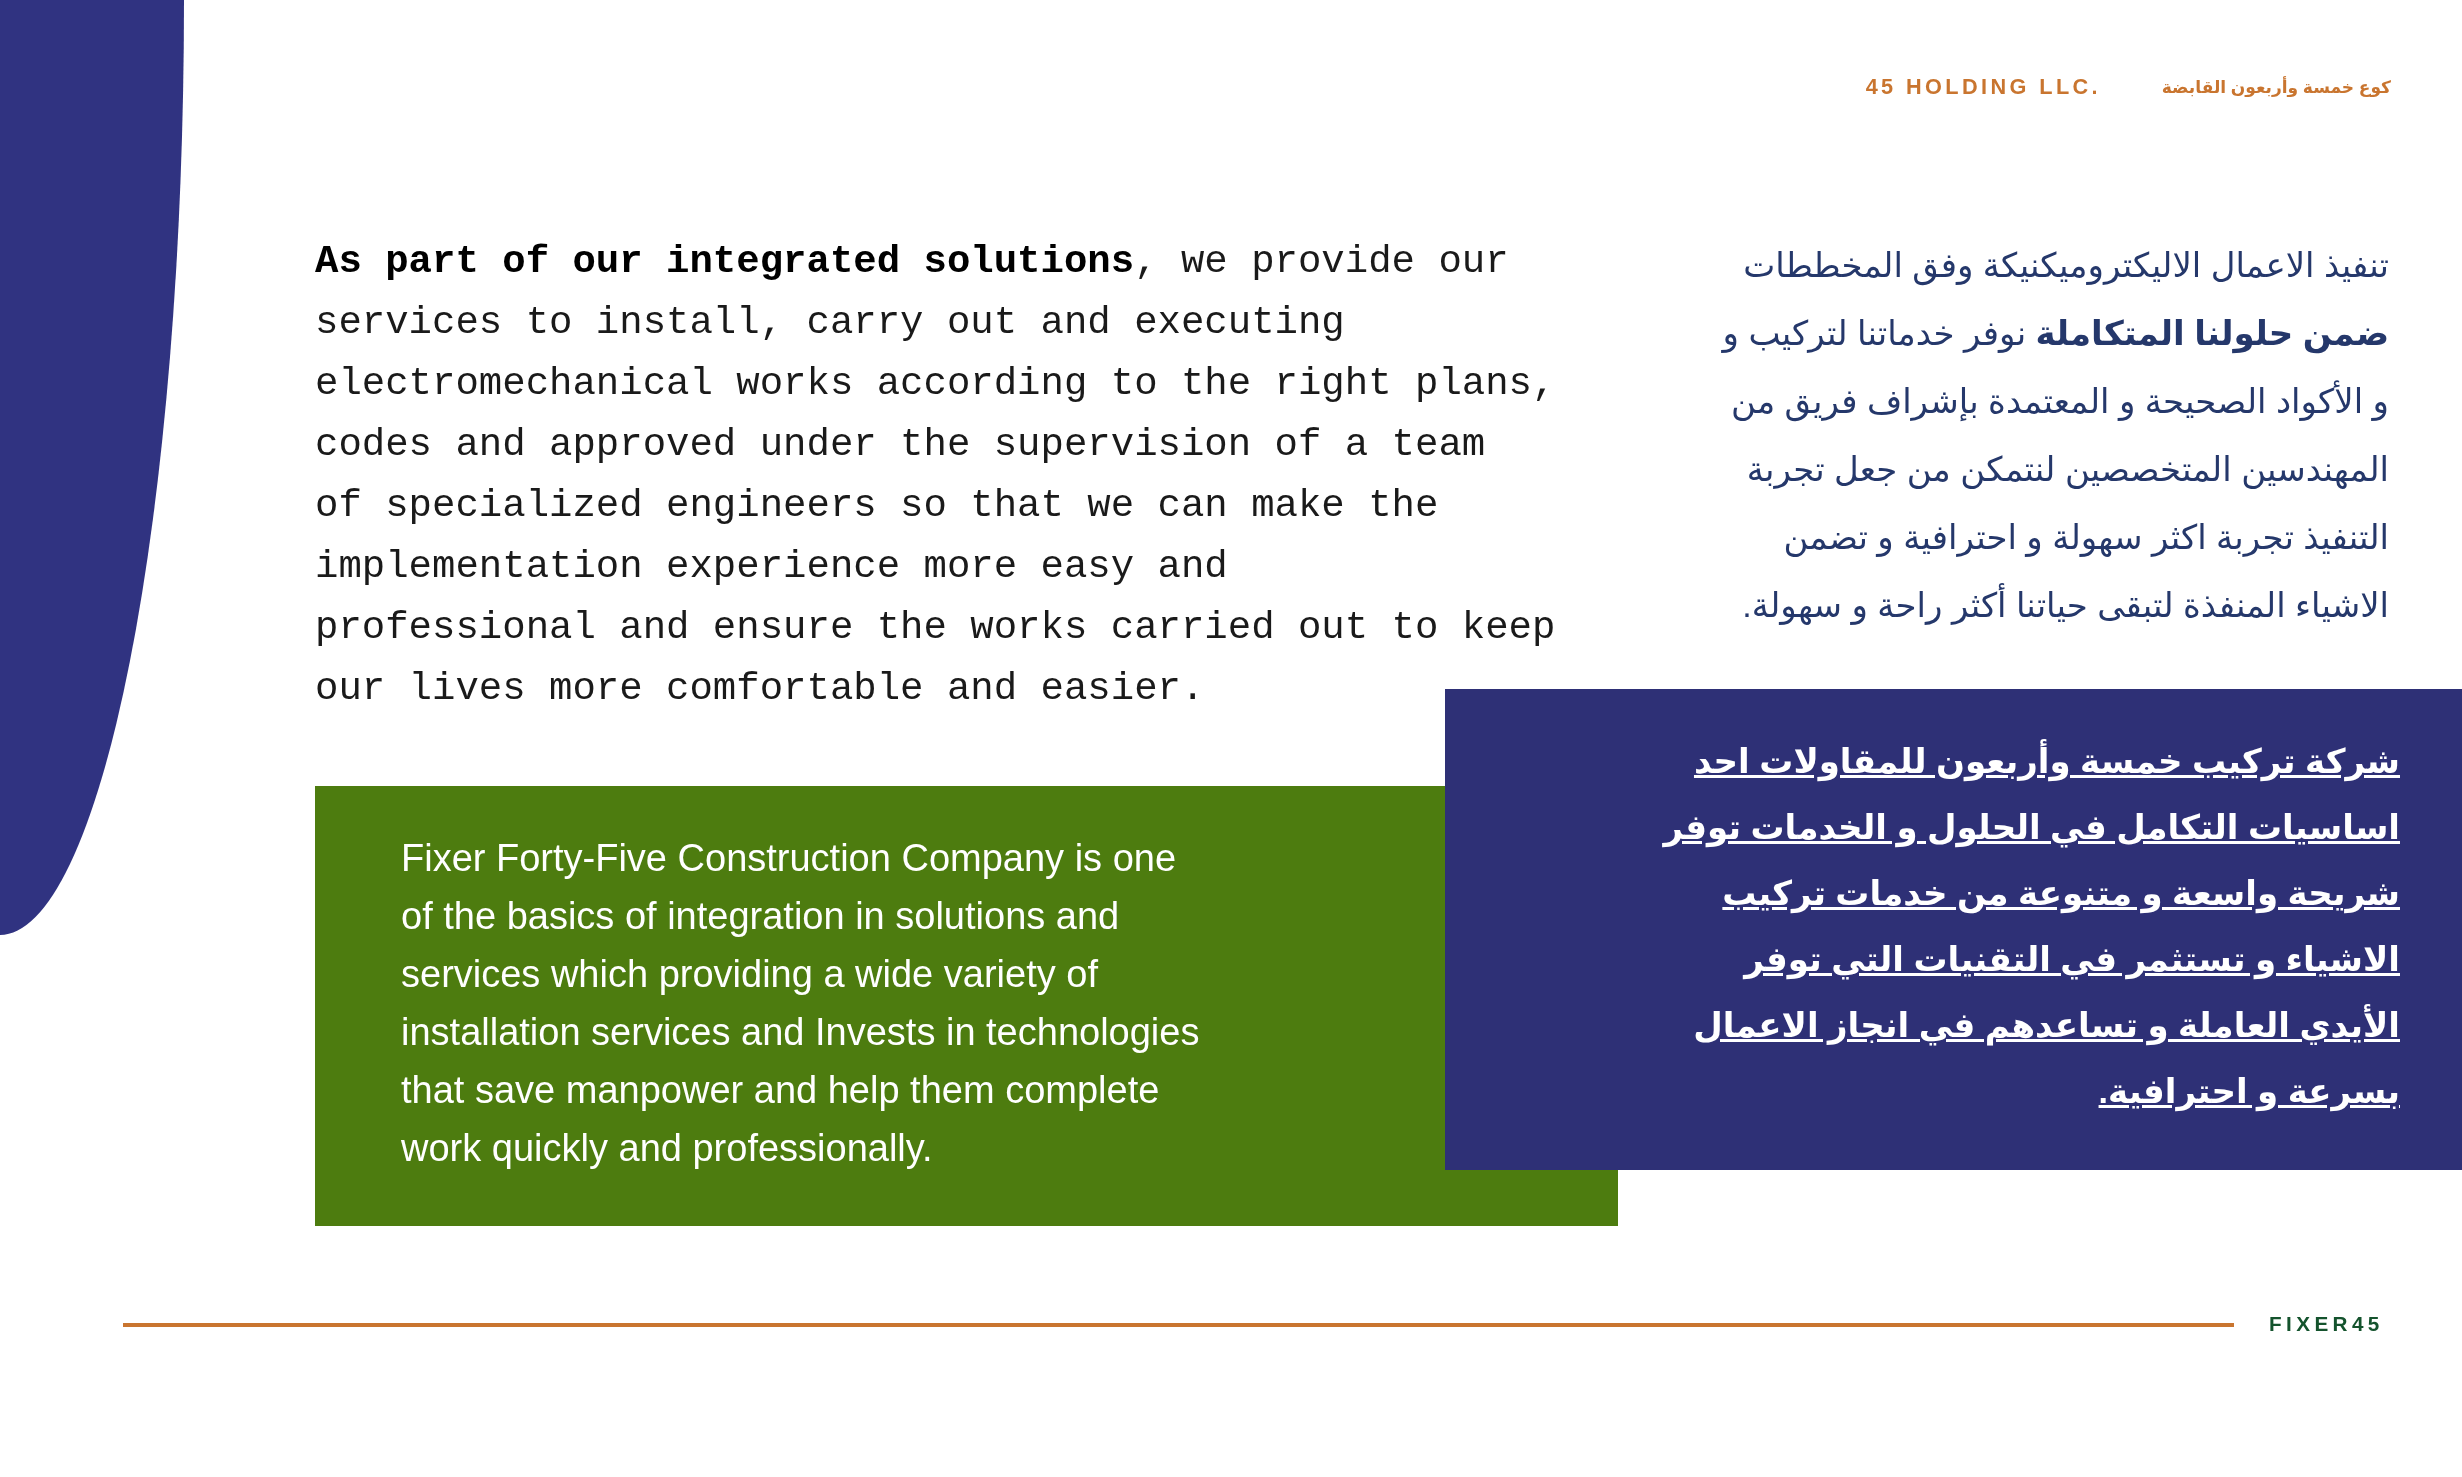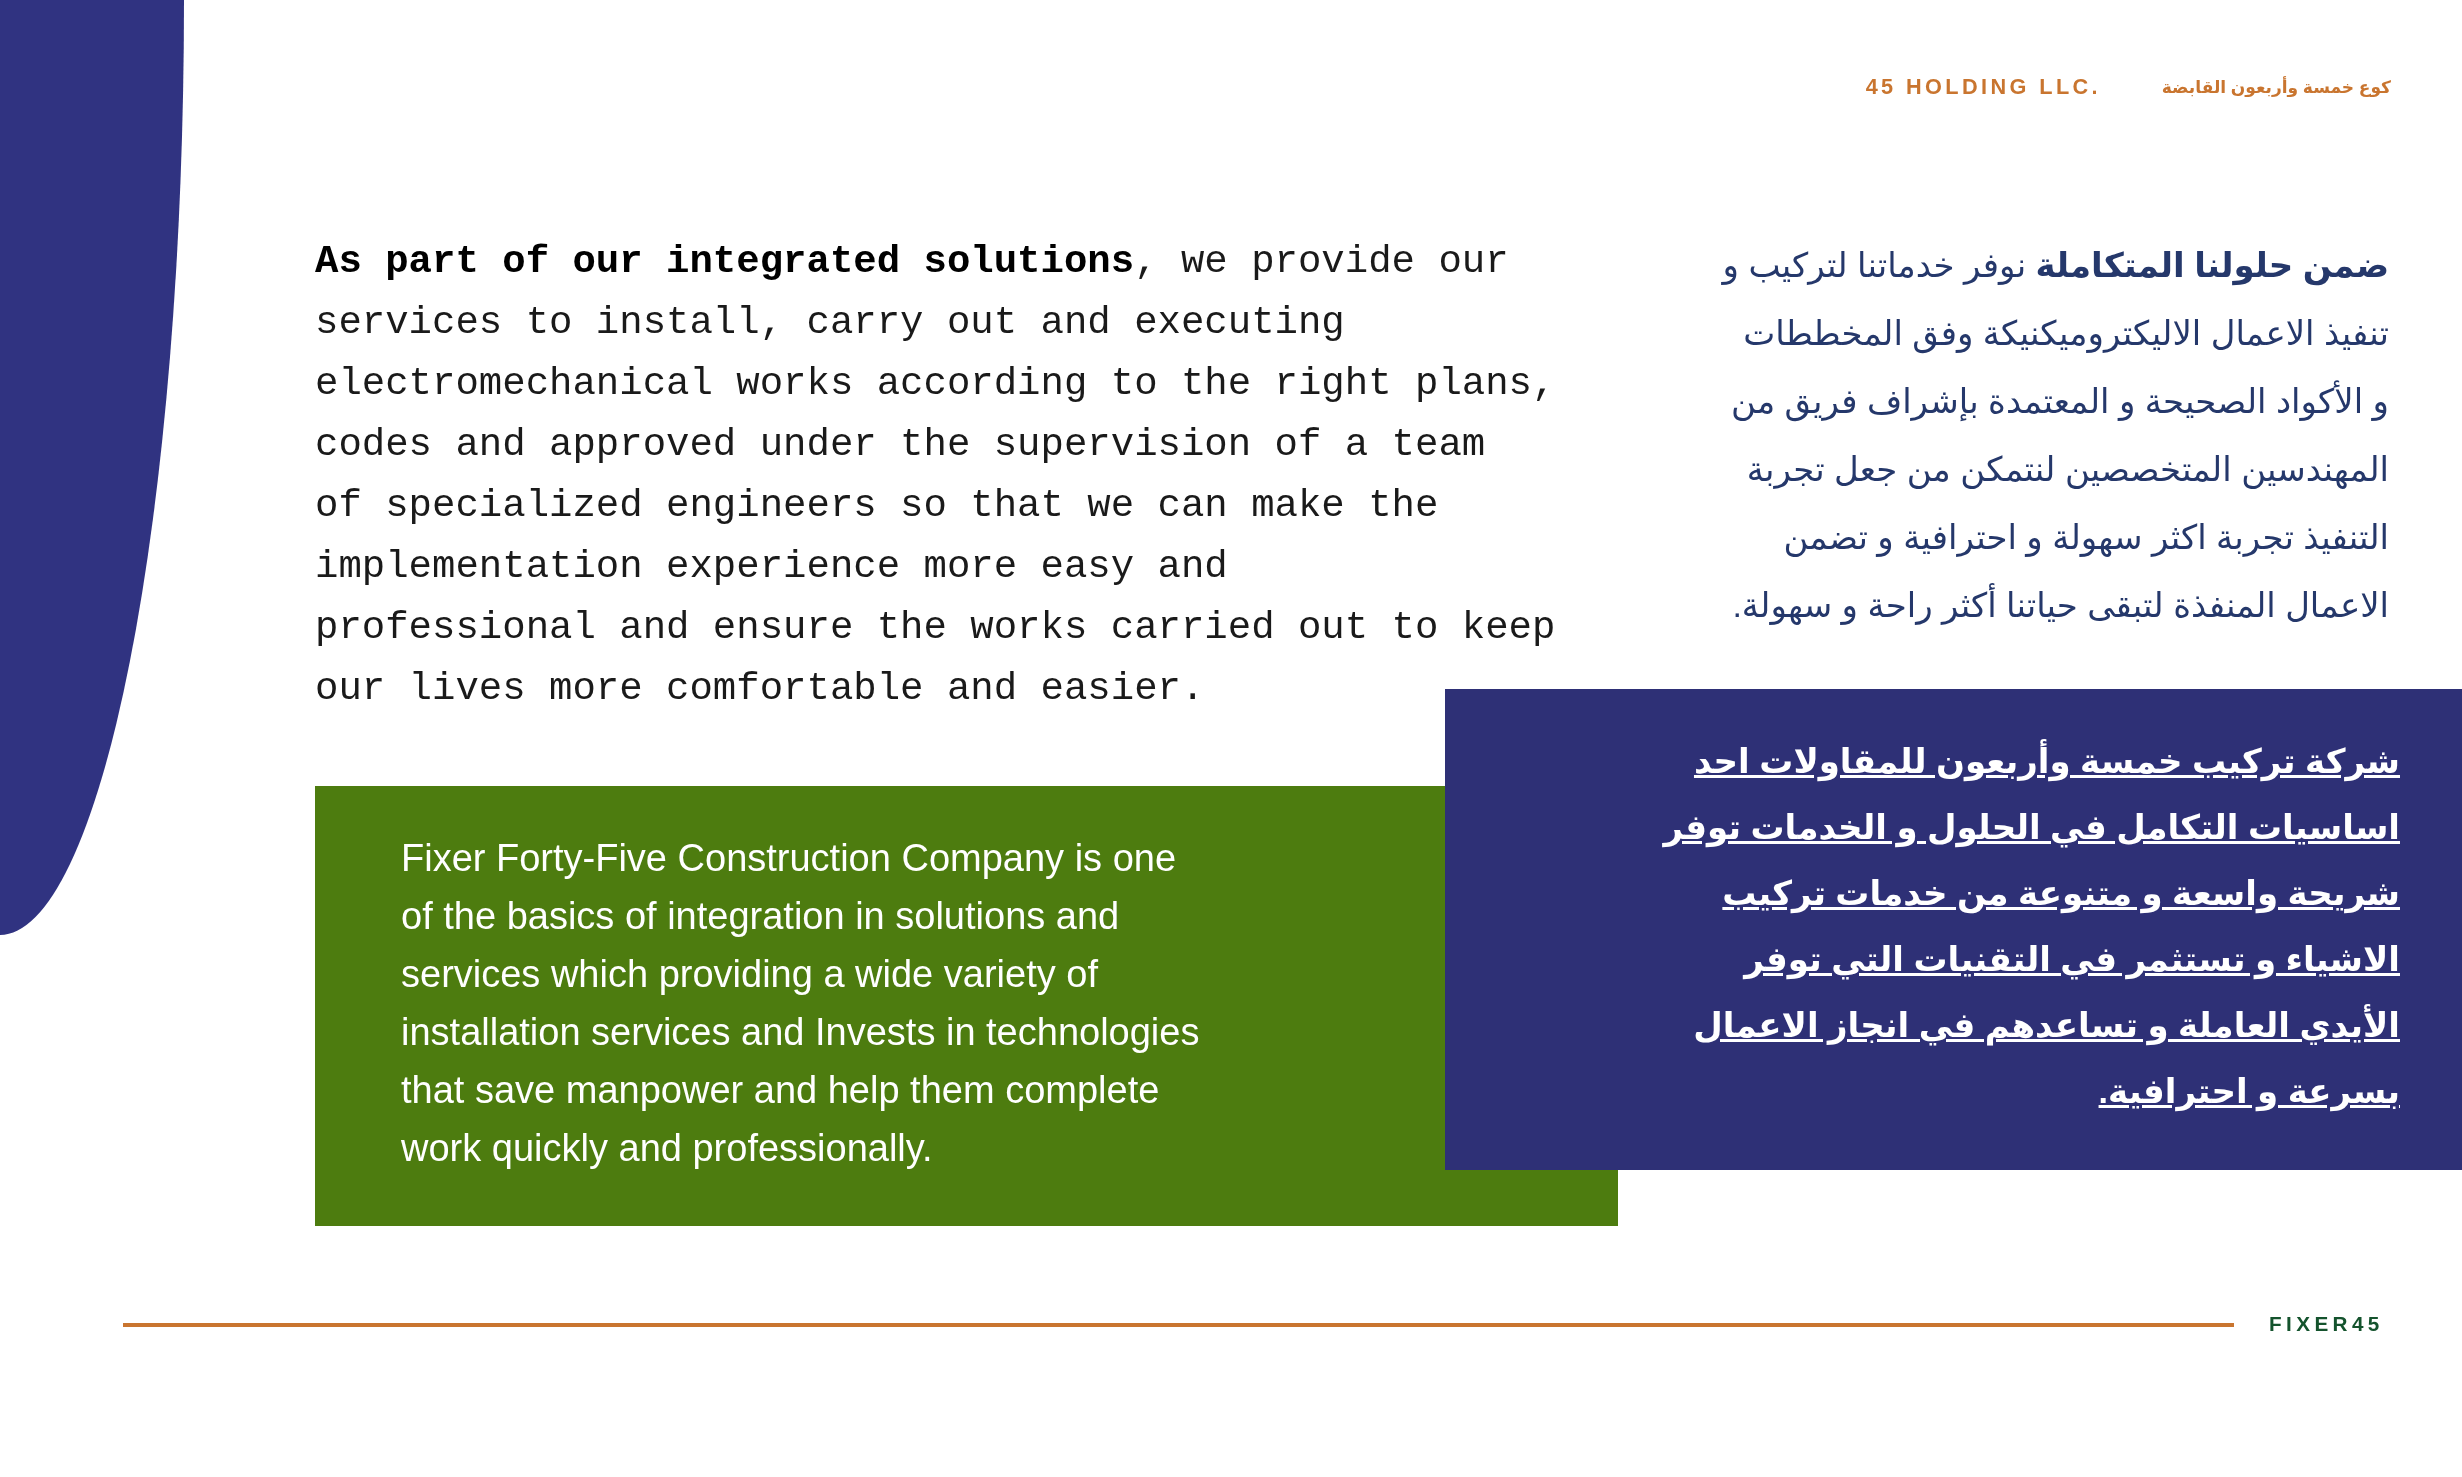--- a/index.html
+++ b/index.html
@@ -150,26 +150,26 @@
     <div class="line">services to install, carry out and executing</div>
     <div class="line">electromechanical works according to the right plans,</div>
     <div class="line">codes and approved under the supervision of a team</div>
     <div class="line">of specialized engineers so that we can make the</div>
     <div class="line">implementation experience more easy and</div>
     <div class="line">professional and ensure the works carried out to keep</div>
     <div class="line">our lives more comfortable and easier.</div>
   </div>
 
   <div class="ar-para" dir="rtl">
+    <div class="line">تنفيذ الاعمال الاليكتروميكنيكة وفق المخططات</div>
     <div class="line"><span class="lead">ضمن حلولنا المتكاملة</span><span> نوفر خدماتنا لتركيب و</span></div>
-    <div class="line">تنفيذ الاعمال الاليكتروميكنيكة وفق المخططات</div>
     <div class="line">و الأكواد الصحيحة و المعتمدة بإشراف فريق من</div>
     <div class="line">المهندسين المتخصصين لنتمكن من جعل تجربة</div>
     <div class="line">التنفيذ تجربة اكثر سهولة و احترافية و تضمن</div>
-    <div class="line">الاعمال المنفذة لتبقى حياتنا أكثر راحة و سهولة.</div>
+    <div class="line">الاشياء المنفذة لتبقى حياتنا أكثر راحة و سهولة.</div>
   </div>
 
   <div class="fixer-box">
     <div class="line">Fixer Forty-Five Construction Company is one</div>
     <div class="line">of the basics of integration in solutions and</div>
     <div class="line">services which providing a wide variety of</div>
     <div class="line">installation services and Invests in technologies</div>
     <div class="line">that save manpower and help them complete</div>
     <div class="line">work quickly and professionally.</div>
   </div>

